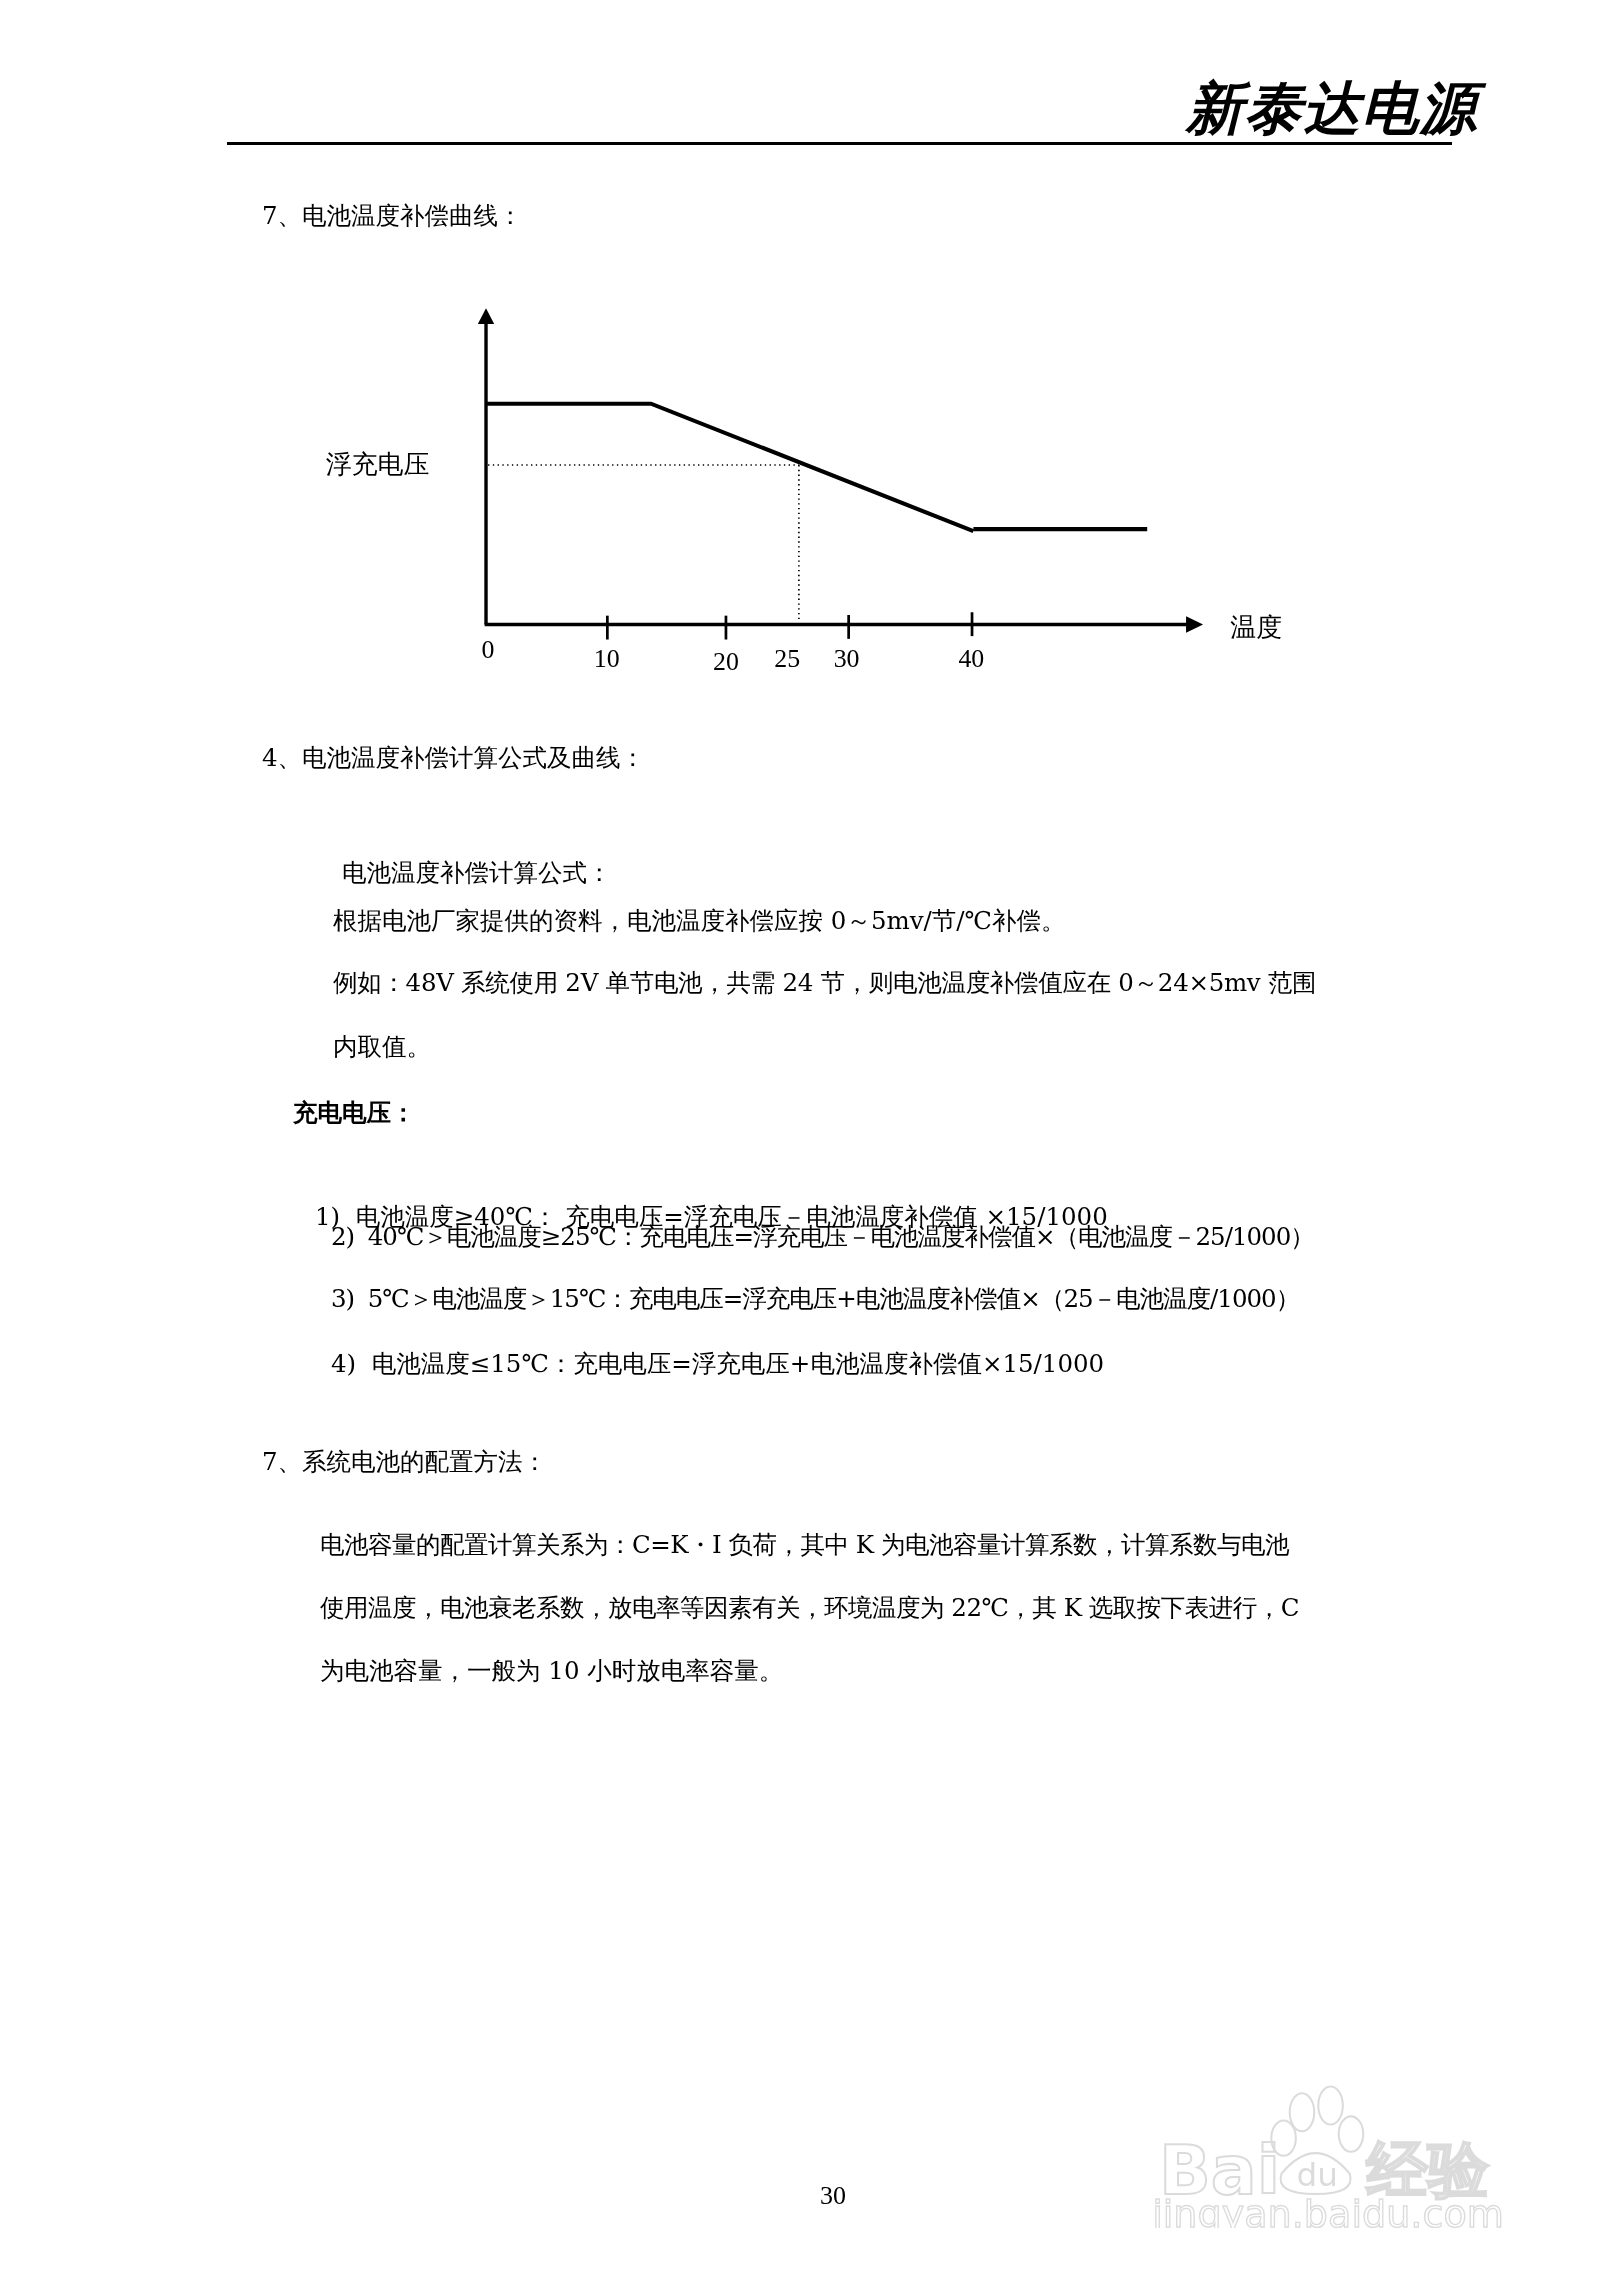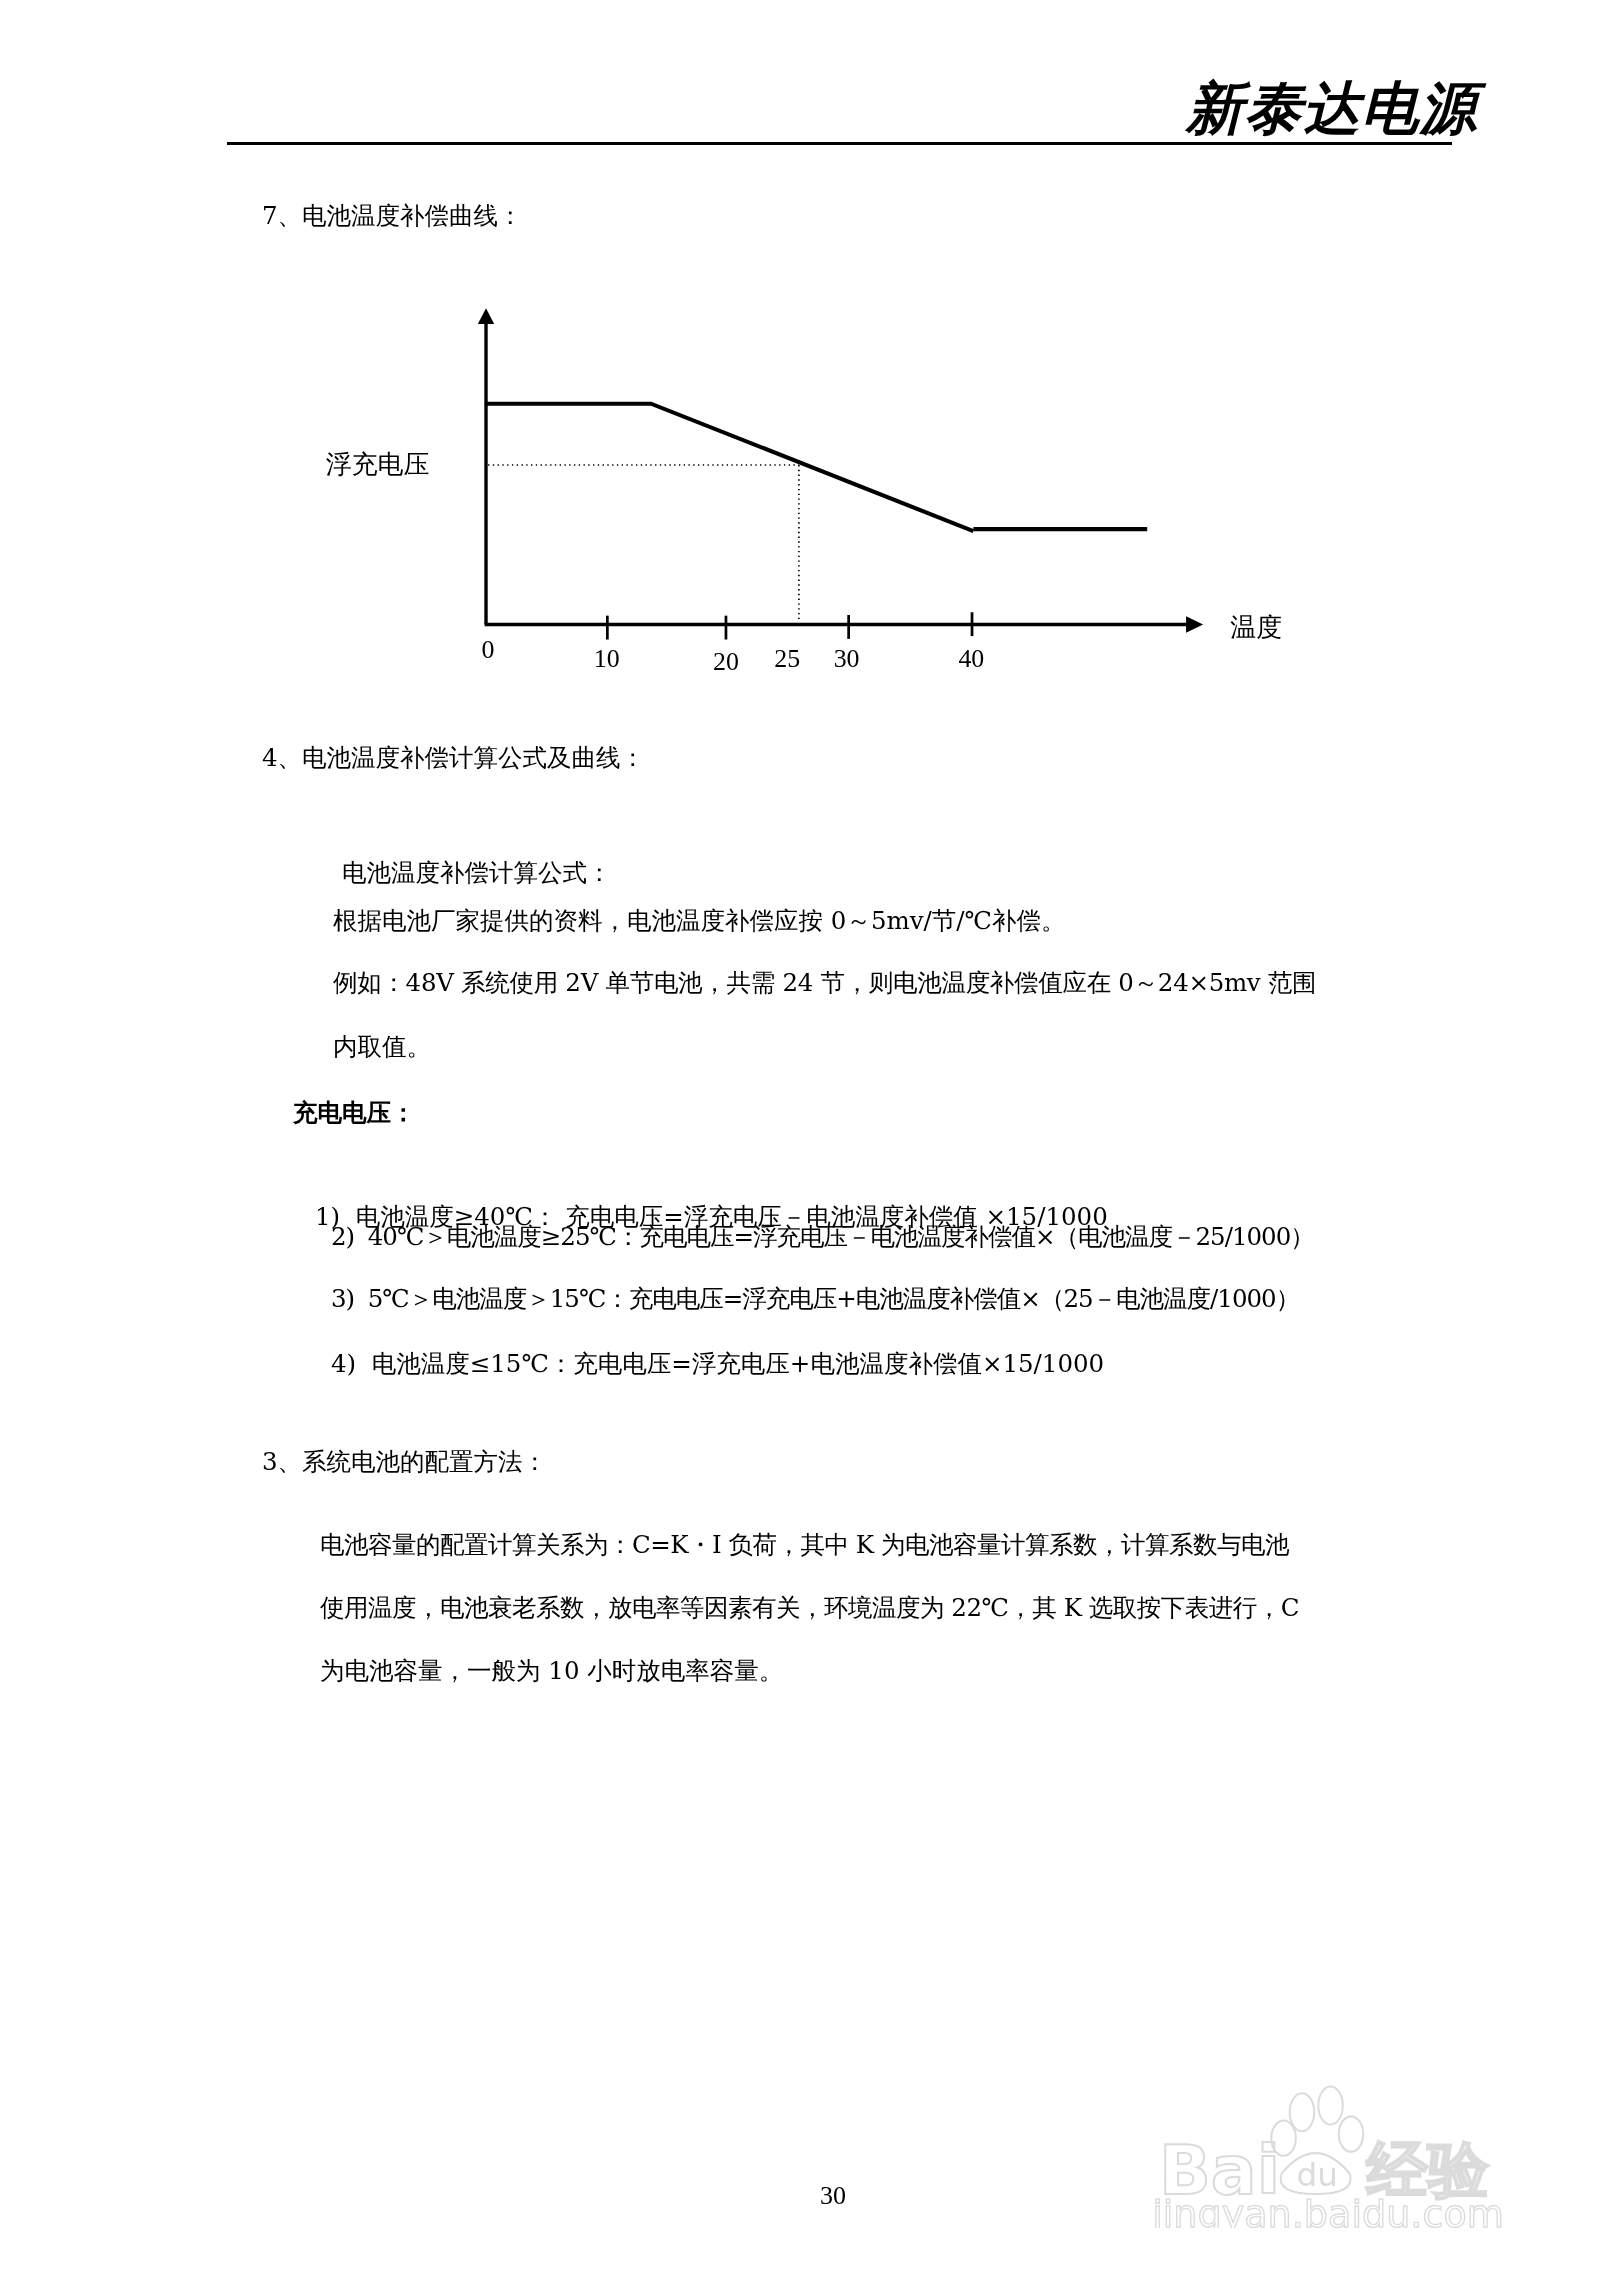--- a/index.html
+++ b/index.html
@@ -69,21 +69,21 @@
 <div class="abs p" style="left:331px; top:1225px; letter-spacing:-1px;">
   <span>2)</span>&nbsp;&nbsp;<span>40℃＞电池温度≥25℃：充电电压=浮充电压－电池温度补偿值×（电池温度－25/1000）</span>
 </div>
 <div class="abs p" style="left:331px; top:1287px; letter-spacing:-1px;">
   <span>3)</span>&nbsp;&nbsp;<span>5℃＞电池温度＞15℃：充电电压=浮充电压+电池温度补偿值×（25－电池温度/1000）</span>
 </div>
 <div class="abs p" style="left:331px; top:1352px;">
   <span>4)</span>&nbsp;&nbsp;<span>电池温度≤15℃：充电电压=浮充电压+电池温度补偿值×15/1000</span>
 </div>
 
-<div class="abs h" style="left:262px; top:1450px;">3、系统电池的配置方法：</div>
+<div class="abs h" style="left:262px; top:1450px;">7、系统电池的配置方法：</div>
 <div class="abs p" style="left:320px; top:1533px; letter-spacing:-0.5px;">电池容量的配置计算关系为：C=K・I 负荷，其中 K 为电池容量计算系数，计算系数与电池</div>
 <div class="abs p" style="left:320px; top:1596px; letter-spacing:-0.5px;">使用温度，电池衰老系数，放电率等因素有关，环境温度为 22℃，其 K 选取按下表进行，C</div>
 <div class="abs p" style="left:320px; top:1659px;">为电池容量，一般为 10 小时放电率容量。</div>
 
 <div class="watermark">
   <svg width="382" height="177" viewBox="0 0 560 260">
     <g fill="none" stroke="#9a9a9a" stroke-width="3">
       <ellipse cx="230" cy="90" rx="18" ry="28"></ellipse>
       <ellipse cx="272" cy="80" rx="18" ry="28"></ellipse>
       <ellipse cx="203" cy="128" rx="18" ry="26"></ellipse>

